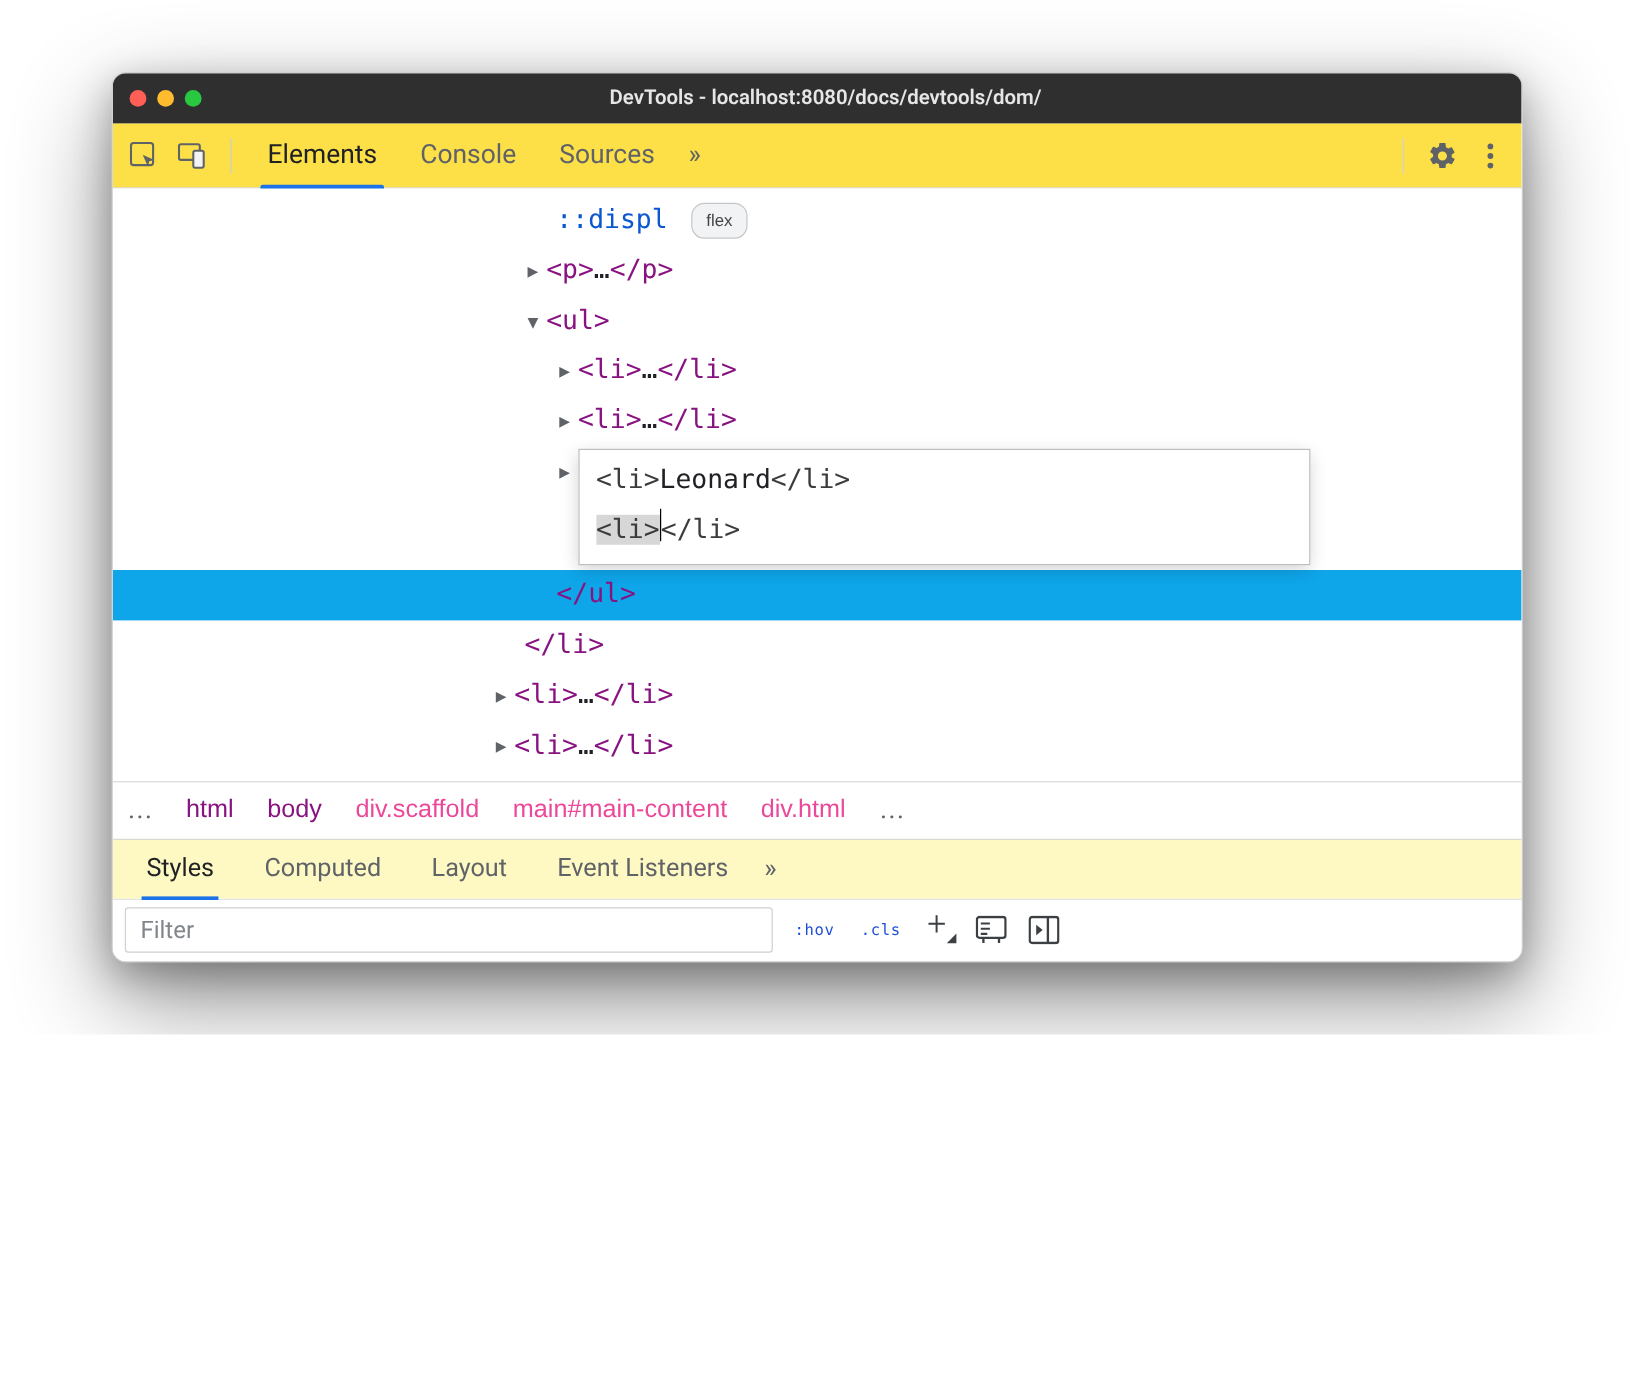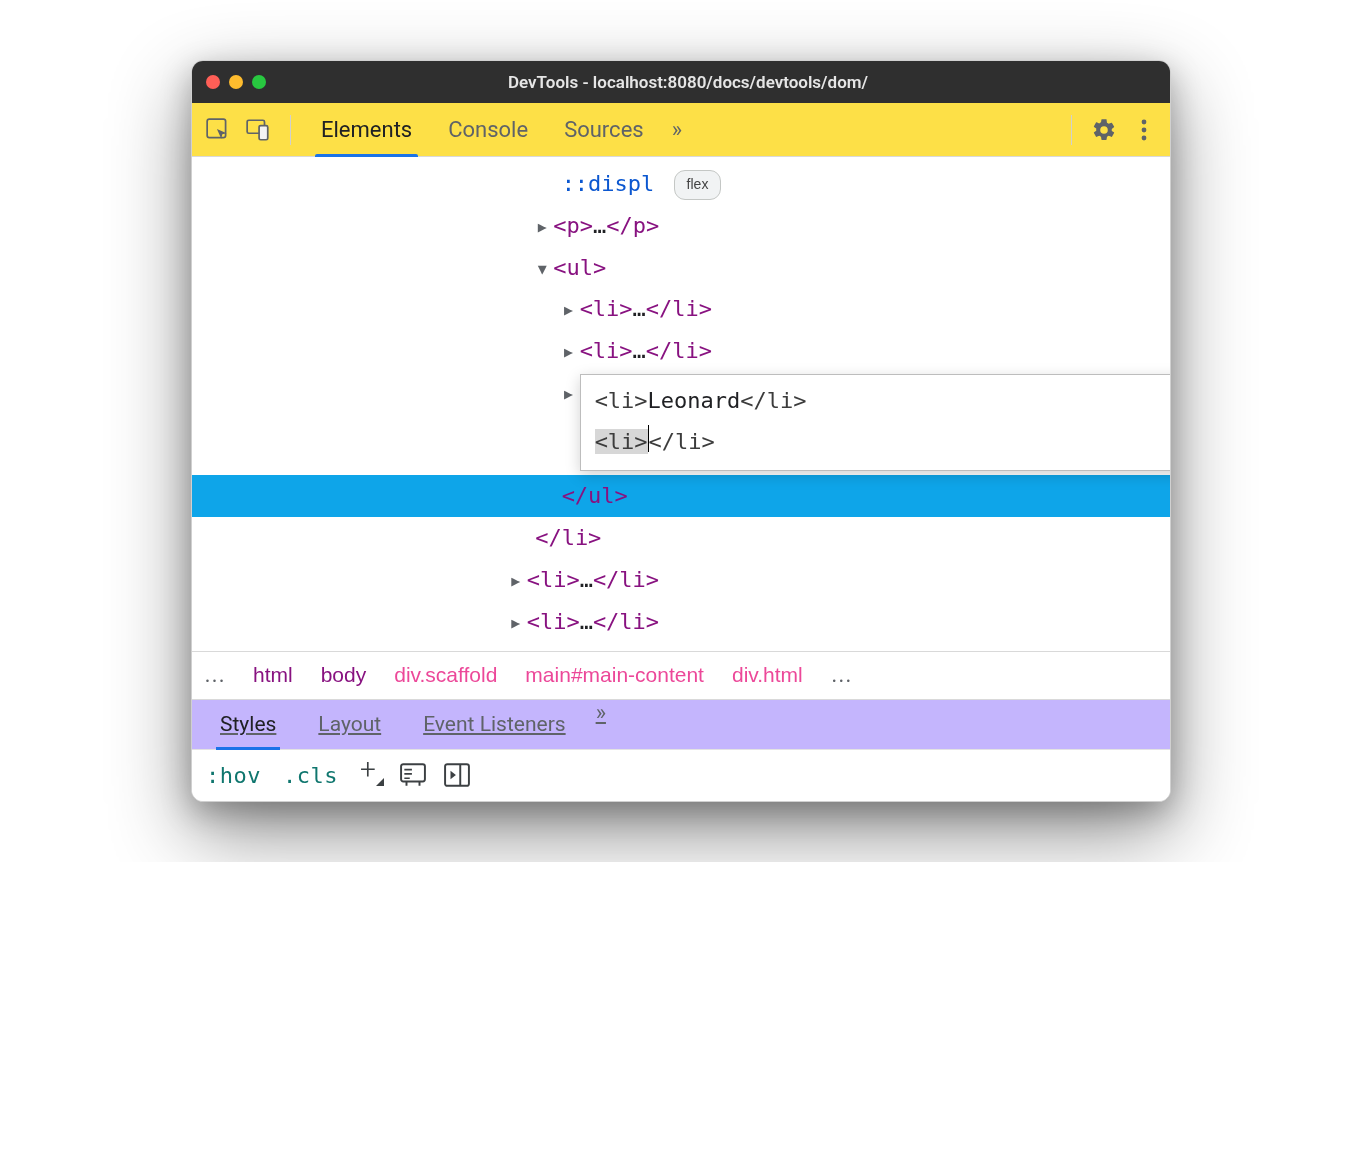--- a/index.html
+++ b/index.html
@@ -5,21 +5,21 @@
   * { box-sizing: border-box; margin: 0; padding: 0; }
   body {
     font-family: -apple-system, BlinkMacSystemFont, "Segoe UI", Roboto, sans-serif;
     background: #fff;
     display: flex;
     align-items: flex-start;
     justify-content: center;
     padding: 60px;
   }
   .window {
-    width: 980px;
+    width: 1176px;
     border-radius: 12px;
     box-shadow: 0 30px 80px rgba(0,0,0,0.45), 0 10px 30px rgba(0,0,0,0.25);
     overflow: hidden;
     background: #fff;
     border: 1px solid #d0d0d0;
   }
   
   .titlebar {
     background: #2f2f2f;
     height: 42px;
@@ -140,28 +140,28 @@
     overflow: hidden;
     white-space: nowrap;
   }
   .breadcrumb .bc-ellipsis { color: #5f6368; font-family: -apple-system; }
   .breadcrumb .crumb { font-family: -apple-system, sans-serif; }
   .breadcrumb .ctag { color: #881280; text-align: right; }
   .breadcrumb .cclass { color: #ec4899; }
   
   .subtab {
     display: flex;
+    align-items: center;
     height: 50px;
     border-top: 1px solid #d9d9d9;
-    background: #c4b5fd;
+    background: #fef9c3;
     font-size: 21px;
     color: #5f6368;
     padding: 0 8px;
     gap: 2px;
-    text-decoration: underline;
   }
   .subtab .stab {
     padding: 0 20px;
     height: 100%;
     display: flex; align-items: center;
     position: relative;
   }
   .subtab .stab.active { color: #202124; }
   .subtab .stab.active::after {
     content: "";
@@ -187,21 +187,21 @@
     height: 38px;
     border: 1px solid #d0d0d0;
     border-radius: 3px;
     padding: 0 12px;
     font-size: 20px;
     font-family: inherit;
     color: #202124;
     max-width: 540px;
   }
   .filter-input::placeholder { color: #80868b; }
-  .mono-btn { font-family: Menlo, monospace; font-size: 22px; letter-spacing: 0.5px; color:#0f766e; padding:0 4px;}
+  .mono-btn { font-family: Menlo, monospace; font-size: 13px; letter-spacing: 0.5px; color:#1d4ed8; padding:0 4px;}
   .filterbar .icon { width:30px; text-align:center; }
   .plus-corner { position: relative; display:inline-block; width:26px; height:26px;}
   .plus-corner::before { content:"+"; font-size:28px; position:absolute; top:-7px; left:2px; font-weight:300; color:#3c4043;}
   .plus-corner::after { content:""; position:absolute; bottom:0; right:0; width:0;height:0; border-right:8px solid #3c4043; border-top:8px solid transparent;}
   svg { display:block; }
 </style>
 </head>
 <body>
 
 <div class="window">
@@ -268,26 +268,28 @@
     <span class="crumb ctag">html</span>
     <span class="crumb ctag">body</span>
     <span class="crumb cclass">div.scaffold</span>
     <span class="crumb cclass">main#main-content</span>
     <span class="crumb cclass">div.html</span>
     <span class="bc-ellipsis">…</span>
   </div>
 
   <div class="subtab">
     <div class="stab active">Styles</div>
+    <div class="stab">Computed</div>
     <div class="stab">Layout</div>
     <div class="stab">Event Listeners</div>
     <div class="chevron-more">»</div>
   </div>
 
   <div class="filterbar">
+    <input class="filter-input" placeholder="Filter" style="">
     <span class="mono-btn">:hov</span>
     <span class="mono-btn">.cls</span>
     <span class="icon"><span class="plus-corner"></span></span>
     <span class="icon">
       <svg width="26" height="24" viewBox="0 0 24 22" fill="none" stroke="#3c4043" stroke-width="1.8">
           <rect x="1" y="1" width="22" height="16" rx="2"></rect>
           <path d="M4 6 h7 M4 10 h7 M4 14 h5" stroke-width="1.6"></path>
           <path d="M6 17 v4 M18 17 v4"></path>
         </svg>
     </span>

